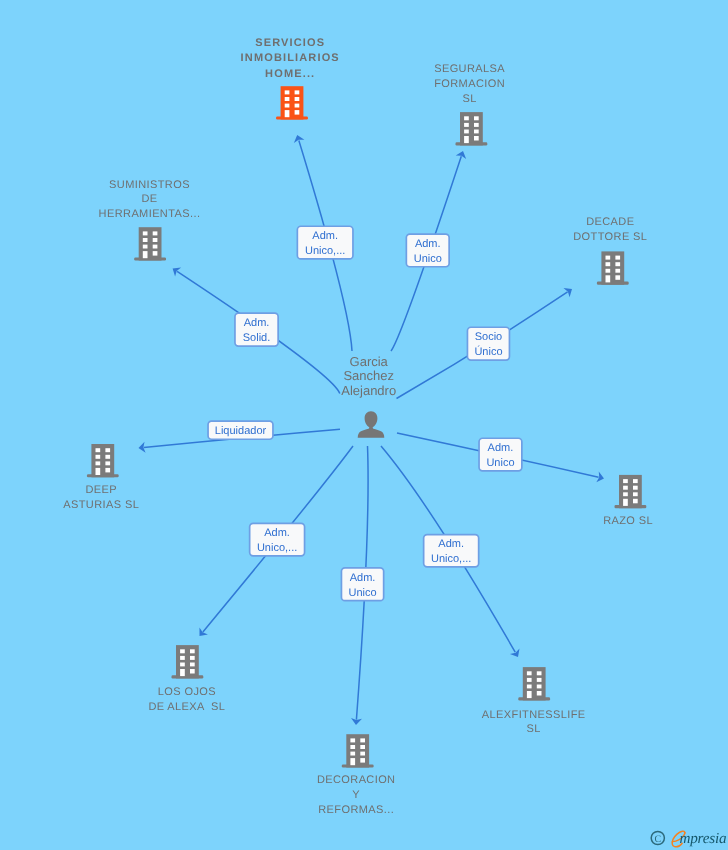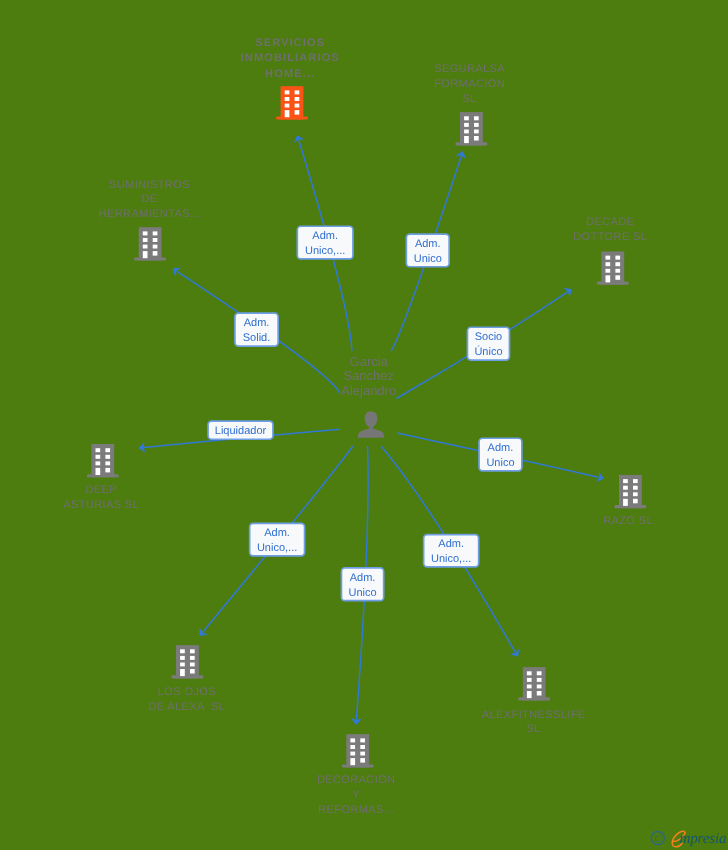--- a/index.html
+++ b/index.html
@@ -3,21 +3,21 @@
 <meta charset="utf-8">
 <title>Empresia relationship network</title>
 <style>
   html, body { margin:0; padding:0; background:#ffffff; }
   body {
     width:728px; height:850px; overflow:hidden;
     font-family:"Liberation Sans", sans-serif;
     -webkit-font-smoothing:antialiased;
     text-rendering:geometricPrecision;
   }
-  #canvas { position:relative; width:728px; height:850px; background:#4d7c0f; }
+  #canvas { position:relative; width:728px; height:850px; background:#7dd3fc; }
   svg#graph { position:absolute; left:0; top:0; width:728px; height:850px; display:block; }
 
   .node-label { font-family:"Liberation Sans", sans-serif; font-size:11px;
                 letter-spacing:0.4px; fill:#6f6f6f; text-anchor:middle; white-space:pre; }
   .node-label.bold { font-weight:bold; letter-spacing:1.15px; }
   .center-label { font-family:"Liberation Sans", sans-serif; font-size:13px;
                   fill:#6f6f6f; text-anchor:middle; }
   .edge-label { font-family:"Liberation Sans", sans-serif; font-size:11px;
                 fill:#2f6fd0; text-anchor:middle; }
   .edge-line { fill:none; stroke:#3179d6; stroke-width:1.5; }

